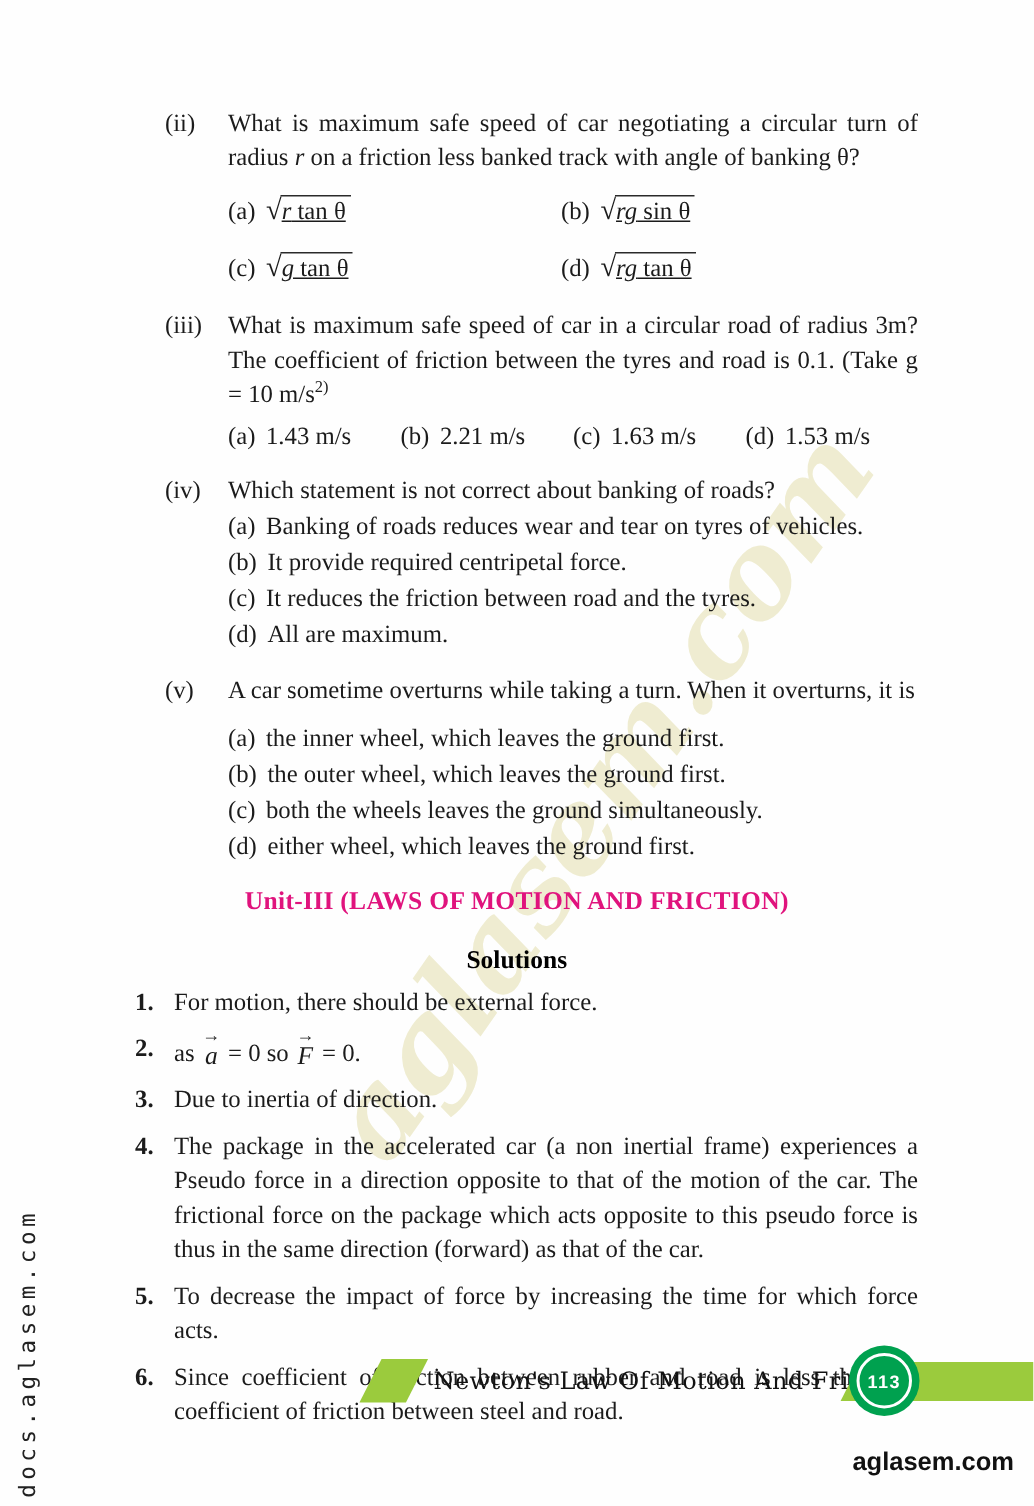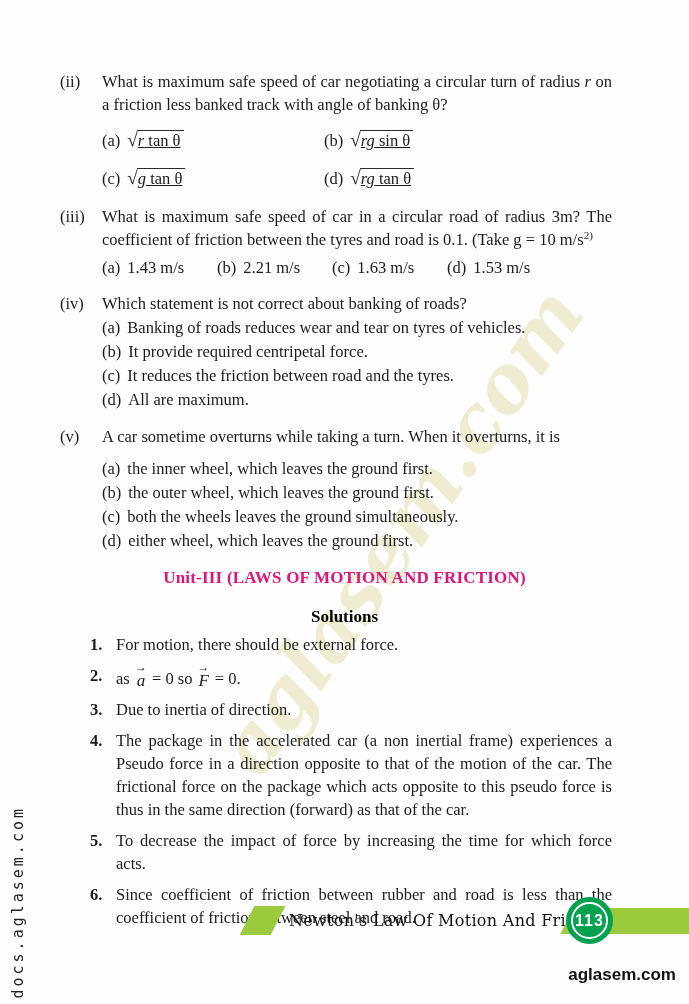--- a/index.html
+++ b/index.html
@@ -16,21 +16,21 @@
     position:absolute;left:140px;top:320px;width:520px;height:420px;
     display:flex;align-items:center;justify-content:center;
     transform:rotate(-55deg);
     font-family:"DejaVu Serif",serif;font-style:italic;font-weight:bold;
     font-size:78px;color:#ddd79b;opacity:.45;z-index:0;white-space:nowrap;
   }
 
   .content{position:absolute;top:70px;left:0;width:689px;z-index:1;line-height:23px;font-size:16.5px;}
 
   
-  .questions{padding-left:60px;width:612px;box-sizing:border-box;}
+  .questions{padding-left:110px;width:612px;box-sizing:border-box;}
   .q{display:flex;margin-bottom:13px;}
   .qnum{width:42px;flex:none;}
   .qbody{flex:1;min-width:0;}
   .qtext{margin:0;text-align:justify;}
   .qtext i{font-style:italic;}
   sup.s{vertical-align:super;font-size:11px;line-height:0;}
 
   .optgrid{display:grid;grid-template-columns:222px 1fr;row-gap:15px;margin-top:13px;margin-bottom:2px;}
   .optrow{display:flex;margin-top:5px;}
   .optrow .opt{width:115px;}
@@ -69,21 +69,21 @@
     font-family:"DejaVu Serif",serif;font-size:16px;color:#121212;letter-spacing:.3px;white-space:nowrap;
   }
   .footer-bar{position:absolute;left:567px;top:908px;width:150px;height:26px;background:#9bcb3d;transform:skewX(-27deg);z-index:2;}
   .badge{
     position:absolute;left:566px;top:897px;width:47px;height:47px;border-radius:50%;
     background:#00a14f;display:flex;align-items:center;justify-content:center;z-index:3;
   }
   .badge-inner{
     width:37px;height:37px;border:2.5px solid #fff;border-radius:50%;box-sizing:border-box;
     display:flex;align-items:center;justify-content:center;
-    font-family:"Liberation Sans",sans-serif;font-weight:bold;font-size:16px;color:#fff;letter-spacing:1px;
+    font-family:"Liberation Sans",sans-serif;font-weight:bold;font-size:12px;color:#fff;letter-spacing:1px;
   }
   .brand{
     position:absolute;right:13px;top:965px;z-index:2;
     font-family:"Liberation Sans",sans-serif;font-weight:bold;font-size:17px;color:#111;
   }
   .side-text{
     position:absolute;left:9px;bottom:6px;z-index:2;
     writing-mode:vertical-rl;transform:rotate(180deg);
     font-family:"DejaVu Sans Mono","Liberation Mono",monospace;
     font-size:15px;letter-spacing:3px;color:#222;

